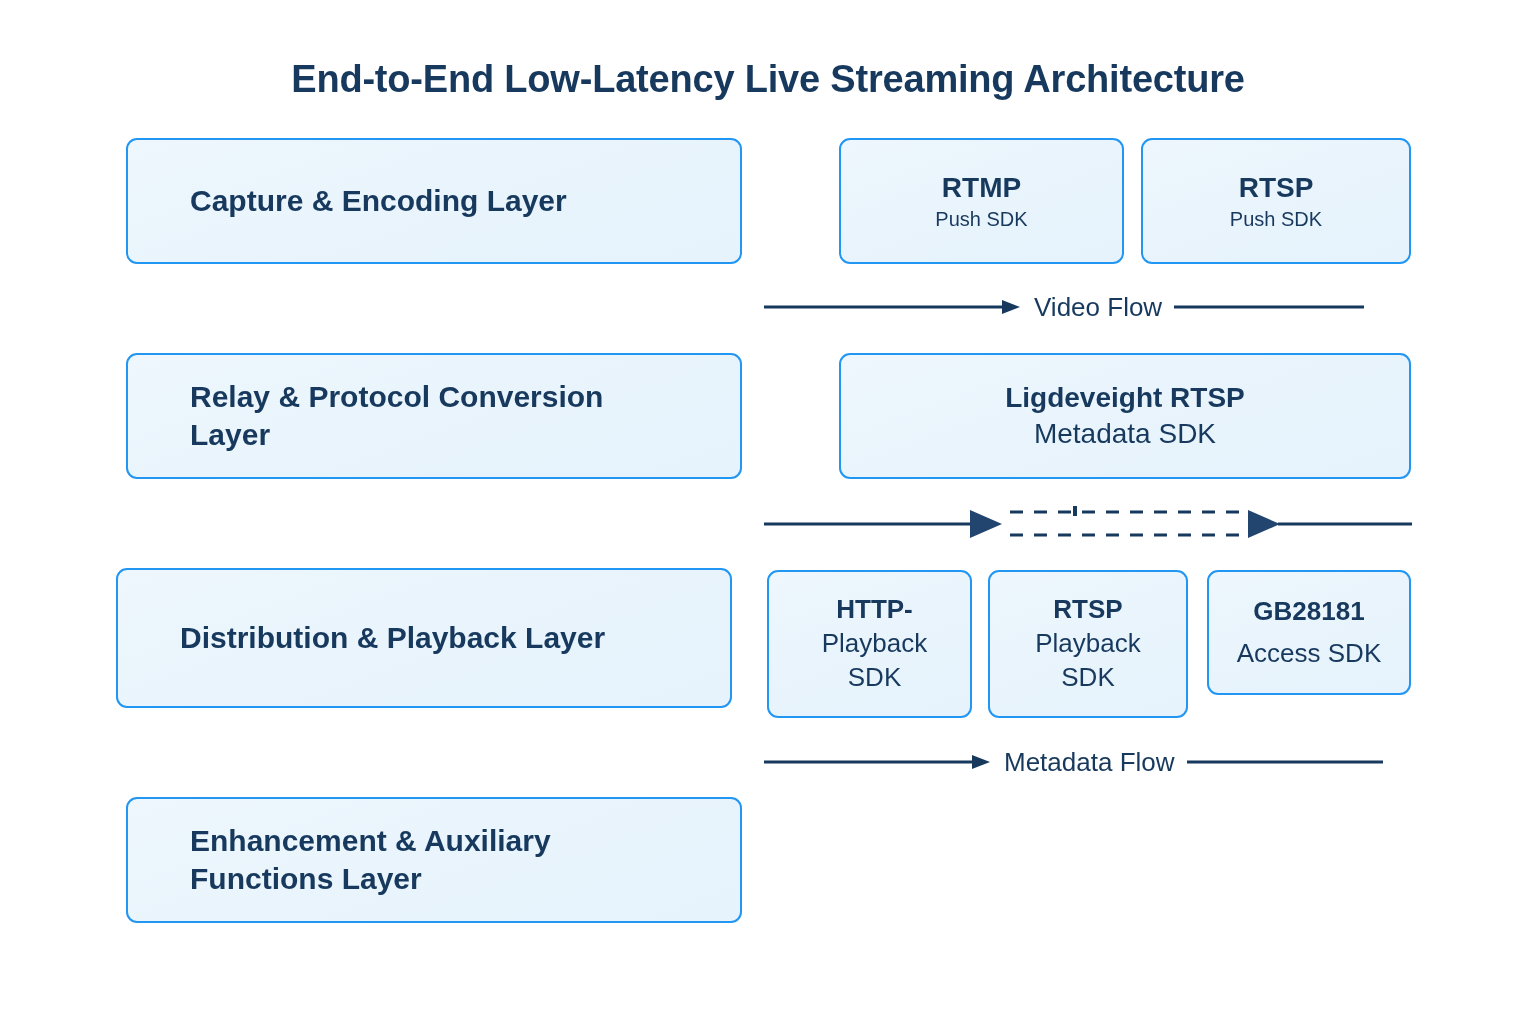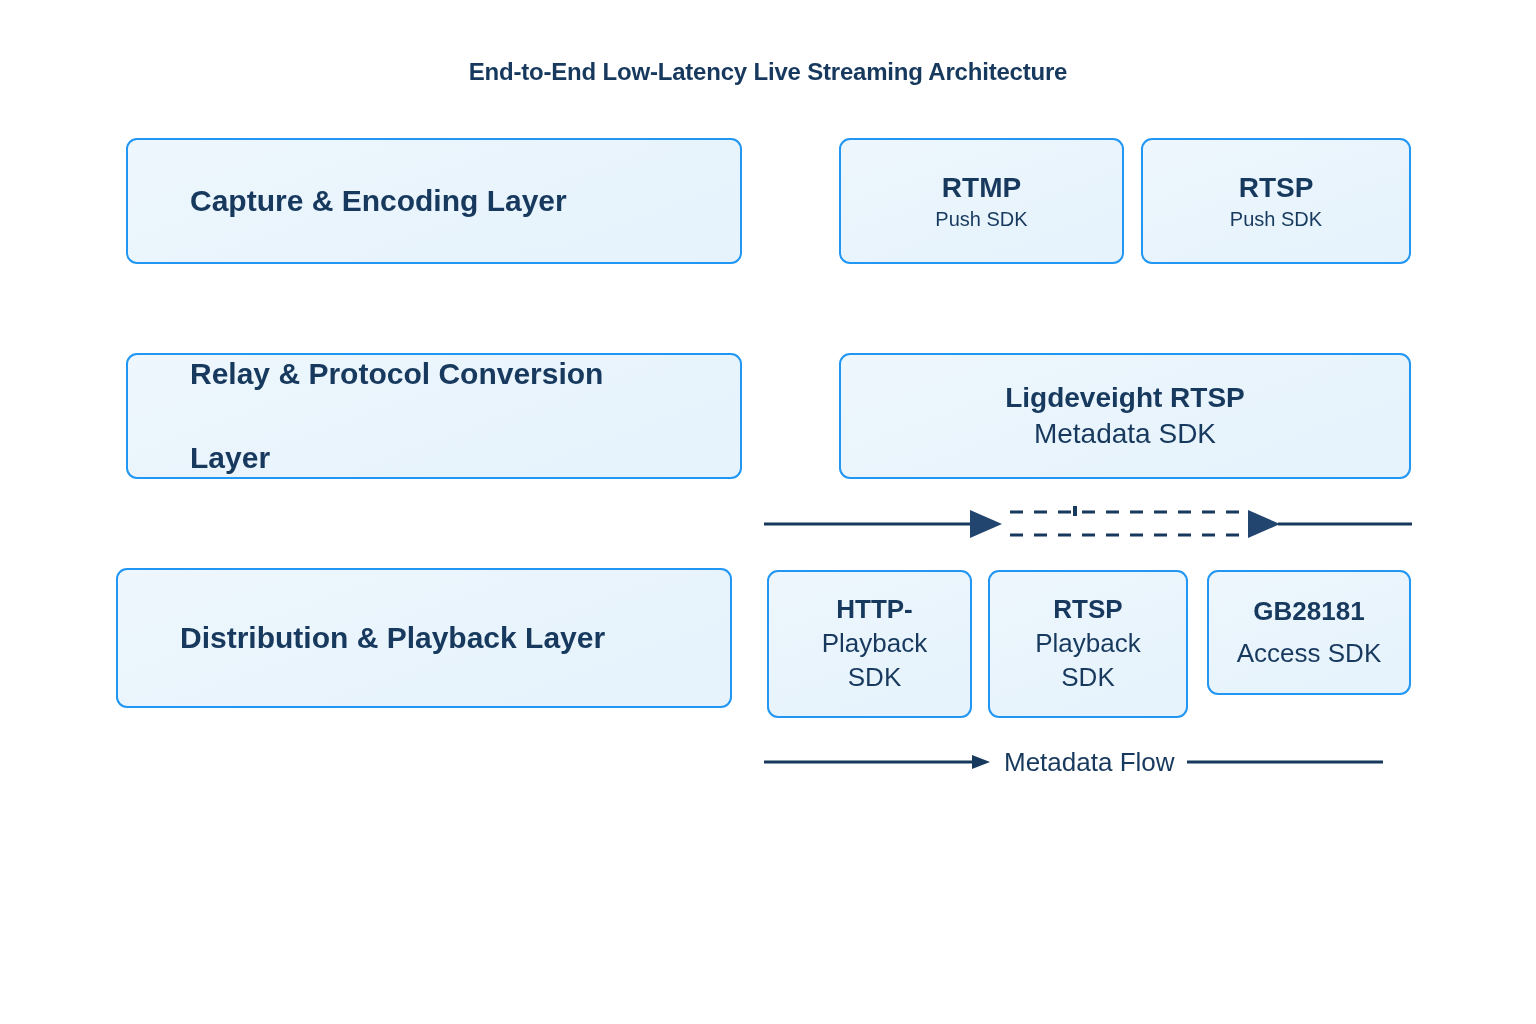--- a/index.html
+++ b/index.html
@@ -24,21 +24,21 @@
     height: 1024px;
   }
 
   
   .diagram-title {
     position: absolute;
     left: 0;
     top: 58px;
     width: 1536px;
     text-align: center;
-    font-size: 24px;
+    font-size: 38px;
     font-weight: bold;
     letter-spacing: -0.2px;
     color: #17395e;
     white-space: nowrap;
   }
 
   
   .node {
     position: absolute;
     box-sizing: border-box;
@@ -125,22 +125,32 @@
   <div class="node sdk-node" style="left:839px; top:138px; width:285px; height:126px;">
     <div class="node-line line-strong">RTMP</div>
     <div class="node-line line-normal">Push SDK</div>
   </div>
 
   <div class="node sdk-node" style="left:1141px; top:138px; width:270px; height:126px;">
     <div class="node-line line-strong">RTSP</div>
     <div class="node-line line-normal">Push SDK</div>
   </div>
 
-
-  <div class="node layer-node" style="left:126px; top:353px; width:616px; height:126px;justify-content:space-between;">
+  <div class="flow-row" style="left:764px; top:285px; width:648px;">
+    <svg class="flow-svg" width="258" height="22" viewBox="0 0 258 22">
+      <line x1="0" y1="11" x2="240" y2="11" stroke="#17395e" stroke-width="3"></line>
+      <polygon points="238,4 256,11 238,18" fill="#17395e"></polygon>
+    </svg>
+    <div class="flow-label">Video Flow</div>
+    <svg class="flow-svg" width="190" height="22" viewBox="0 0 190 22">
+      <line x1="0" y1="11" x2="190" y2="11" stroke="#17395e" stroke-width="3"></line>
+    </svg>
+  </div>
+
+  <div class="node layer-node" style="left:126px; top:353px; width:616px; height:126px;">
     <div class="node-line">Relay &amp; Protocol Conversion</div>
     <div class="node-line">Layer</div>
   </div>
 
   <div class="node sdk-node sdk-wide" style="left:839px; top:353px; width:572px; height:126px;">
     <div class="node-line line-strong">Ligdeveight RTSP</div>
     <div class="node-line line-normal">Metadata SDK</div>
   </div>
 
   <div class="flow-row" style="left:764px; top:500px; width:648px;">
@@ -185,15 +195,19 @@
     <svg class="flow-svg" width="228" height="22" viewBox="0 0 228 22">
       <line x1="0" y1="11" x2="210" y2="11" stroke="#17395e" stroke-width="3"></line>
       <polygon points="208,4 226,11 208,18" fill="#17395e"></polygon>
     </svg>
     <div class="flow-label">Metadata Flow</div>
     <svg class="flow-svg" width="196" height="22" viewBox="0 0 196 22">
       <line x1="0" y1="11" x2="196" y2="11" stroke="#17395e" stroke-width="3"></line>
     </svg>
   </div>
 
+  <div class="node layer-node" style="left:126px; top:797px; width:616px; height:126px;">
+    <div class="node-line">Enhancement &amp; Auxiliary</div>
+    <div class="node-line">Functions Layer</div>
+  </div>
 
 
 </div>
 
 </body></html>

